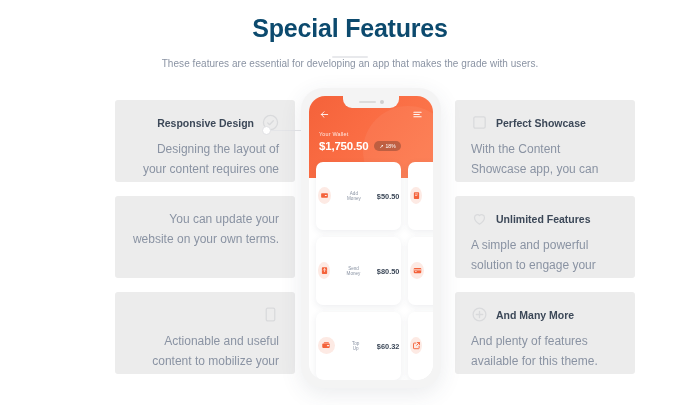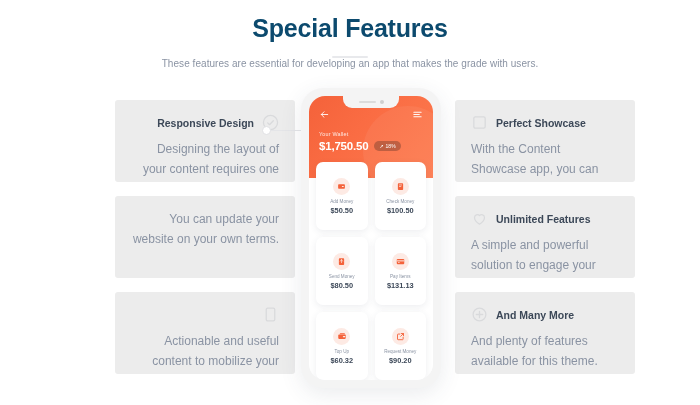--- a/index.html
+++ b/index.html
@@ -126,22 +126,22 @@
 
   .tile-grid {
     position: absolute; top: 66px; left: 0; right: 0; bottom: 0;
     padding: 0 7px; display: grid;
     grid-template-columns: 1fr 1fr; grid-template-rows: repeat(3, 1fr);
     gap: 7px; z-index: 5;
   }
   .tile {
     background: #fff; border-radius: 7px;
     box-shadow: 0 2px 7px rgba(60,72,88,0.09);
-    display: flex; flex-direction: column; align-items: center; justify-content: center;
-    gap: 2px; padding: 4px 2px;
+    display: flex; flex-direction: row; align-items: center; justify-content: center;
+    gap: 14px; padding: 4px 2px;
   }
   .tile-icon {
     width: 17px; height: 17px; border-radius: 50%;
     background: #fdeae4; display: flex; align-items: center; justify-content: center;
     margin-bottom: 2px;
   }
   .tile-icon svg { display: block; }
   .tile-label { font-size: 4.6px; color: #8a93a3; text-align: center; }
   .tile-value { font-size: 7.4px; font-weight: bold; color: #3c4858; }
 </style>

